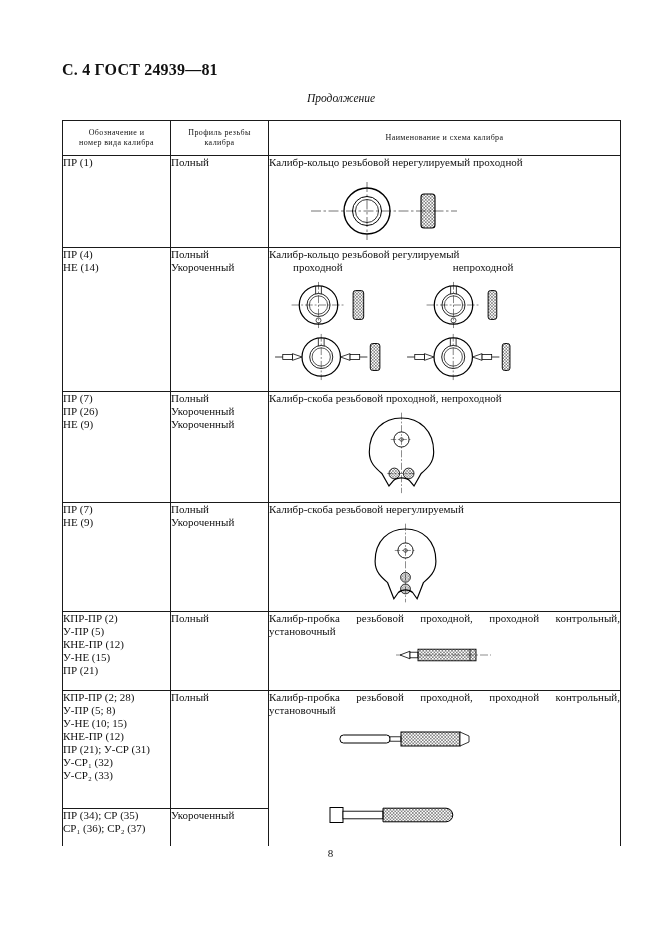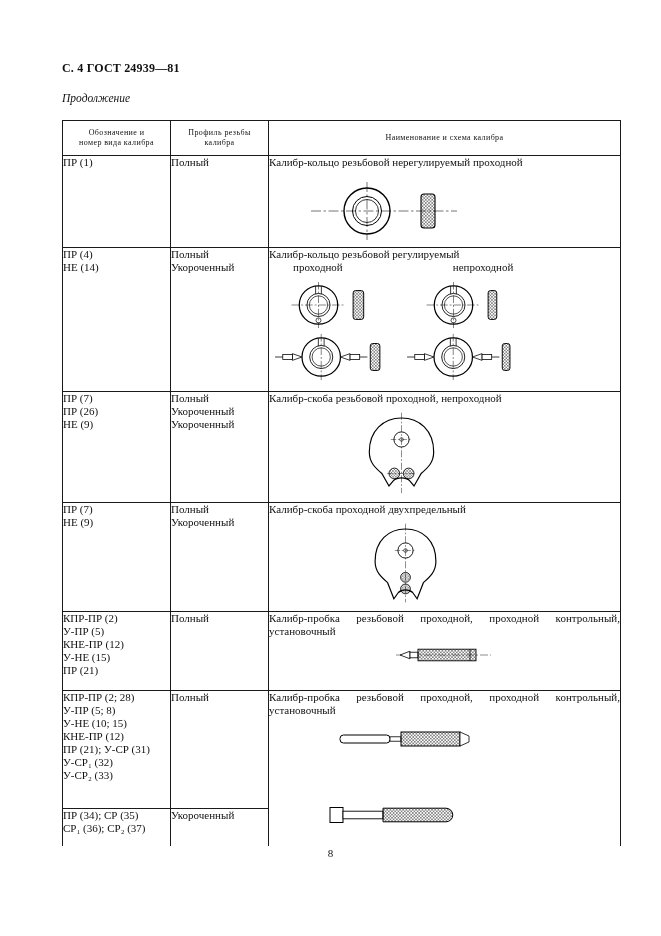--- a/index.html
+++ b/index.html
@@ -1,21 +1,21 @@
 <!DOCTYPE html>
 <html><head>
 <meta charset="utf-8">
 <style>
   html,body{margin:0;padding:0;}
   body{
     width:661px;height:936px;position:relative;background:#fff;color:#111;
     font-family:"Liberation Serif", serif;
   }
-  .doc-header{position:absolute;left:62px;top:61px;font-weight:bold;font-size:12px;letter-spacing:.2px;}
-  .continuation{position:absolute;left:62px;top:92px;width:558px;text-align:left;font-style:italic;font-size:11.5px;}
+  .doc-header{position:absolute;left:62px;top:61px;font-weight:bold;font-size:16px;letter-spacing:.2px;}
+  .continuation{position:absolute;left:62px;top:92px;width:558px;text-align:center;font-style:italic;font-size:11.5px;}
   .page-number{position:absolute;left:0;top:847px;width:661px;text-align:center;font-size:11px;}
 
   table.gauge-table{position:absolute;left:62px;top:120px;border-collapse:collapse;table-layout:fixed;width:558px;}
   .gauge-table td,.gauge-table th{border:1px solid #1a1a1a;vertical-align:top;padding:0;}
   .gauge-table th{
     font-weight:normal;font-size:8px;line-height:10px;text-align:center;vertical-align:middle;
     white-space:pre-line;letter-spacing:.4px;height:34px;
   }
   .c1{padding:7px 4px 4px 11px;font-size:11px;line-height:13px;white-space:pre-line;}
   .c2{padding:7px 4px 4px 8px;font-size:11px;line-height:13px;white-space:pre-line;}
@@ -183,21 +183,21 @@
         </div>
       </td>
     </tr>
 
     <tr class="r4">
       <td class="c1">ПР (7)
 НЕ (9)</td>
       <td class="c2">Полный
 Укороченный</td>
       <td class="c3">
-        <div class="name">Калибр-скоба проходной двухпредельный</div>
+        <div class="name">Калибр-скоба резьбовой нерегулируемый</div>
         <div class="draw d-snap2">
           <svg width="93" height="86" viewBox="-52 -50 104 96">
             <path d="M -34,-4 C -34,-27 -19,-40 0,-40 C 19,-40 34,-27 34,-4 C 34,8 27,14 20,20 L 13,38 L 8,31 C 4,27 -4,27 -8,31 L -13,38 L -20,20 C -27,14 -34,8 -34,-4 Z" fill="none" stroke="#000" stroke-width="1.3"></path>
             <circle cx="0" cy="-16" r="8.5" fill="none" stroke="#000" stroke-width="1"></circle>
             <circle cx="0" cy="-16" r="2" fill="none" stroke="#000" stroke-width="0.7"></circle>
             <line x1="-12" y1="-16" x2="12" y2="-16" stroke="#000" stroke-width="0.5" stroke-dasharray="6 2 2 2"></line>
             <circle cx="0" cy="14" r="5.5" fill="url(#xh)" stroke="#000" stroke-width="0.9"></circle>
             <circle cx="0" cy="27" r="5.5" fill="url(#xh)" stroke="#000" stroke-width="0.9"></circle>
             <line x1="0" y1="-46" x2="0" y2="42" stroke="#000" stroke-width="0.5" stroke-dasharray="8 2 2 2"></line>
           </svg>

